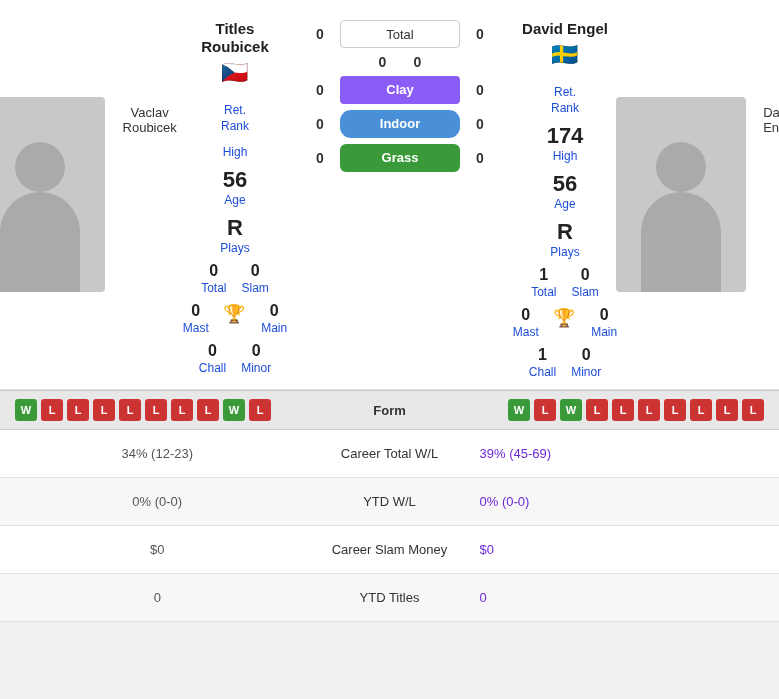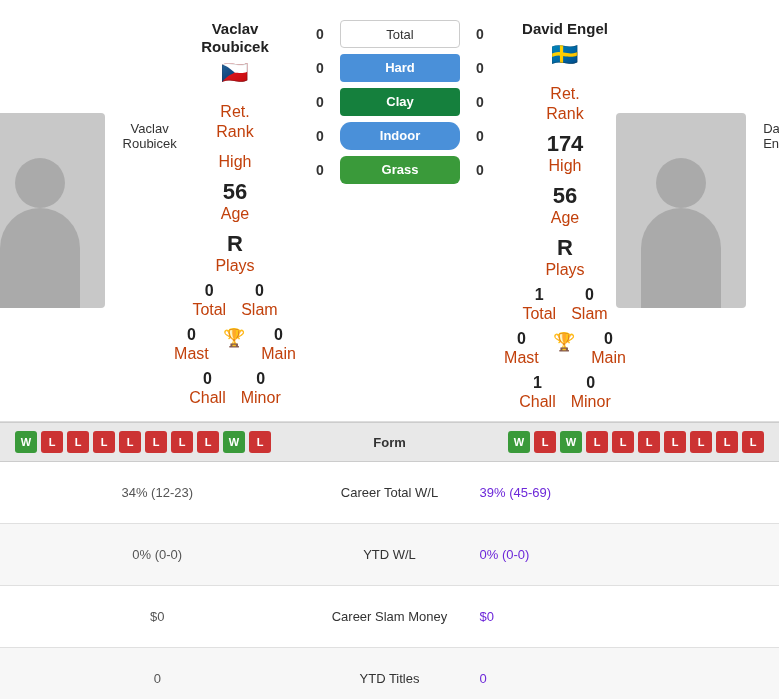--- a/index.html
+++ b/index.html
@@ -109,22 +109,22 @@
     }
 
     .stat-number {
       font-size: 22px;
       font-weight: bold;
       color: #222;
       line-height: 1;
     }
 
     .stat-label {
-      font-size: 16px;
-      color: #c2410c;
+      font-size: 12px;
+      color: #1d4ed8;
       margin-top: 2px;
     }
 
     .stat-row {
       display: flex;
       justify-content: center;
       gap: 15px;
       margin-top: 8px;
       width: 100%;
     }
@@ -176,21 +176,21 @@
       color: #fff;
       font-size: 13px;
       font-weight: bold;
       text-align: center;
       line-height: 28px;
       cursor: pointer;
     }
 
     .btn-total { background: #fff; color: #333; border: 1px solid #ccc; font-weight: normal; }
     .btn-hard { background: #4a90d9; }
-    .btn-clay { background: #15803d; }
+    .btn-clay { background: #8b5cf6; }
     .btn-indoor { background: #4a90d9; border-radius: 11px; }
     .btn-grass { background: #3a9a3a; border-radius: 6px; }
 
     
     .player-stats-right {
       width: 130px;
       flex-shrink: 0;
       display: flex;
       flex-direction: column;
       align-items: center;
@@ -255,21 +255,21 @@
     .badge-l { background: #cc3333; }
 
     
     .stats-table {
       width: 100%;
     }
 
     .stats-row {
       display: flex;
       align-items: center;
-      padding: 23px 15px;
+      padding: 16px 15px;
       border-bottom: 1px solid #e0e0e0;
       background: #fff;
     }
 
     .stats-row:nth-child(even) {
       background: #f7f7f7;
     }
 
     .stats-row-left {
       flex: 1;
@@ -311,21 +311,21 @@
             <div class="silhouette-head"></div>
             <div class="silhouette-body"></div>
           </div>
         </div>
         <div class="player-name-below">Vaclav Roubicek</div>
       </div>
     </div>
 
     <div class="player-stats-left">
       <div class="player-name-box">
-        <div class="player-name-text">Vaclav</div>
+        <div class="player-name-text">Titles</div>
         <div class="player-name-text">Roubicek</div>
         <span class="flag-icon">🇨🇿</span>
       </div>
 
       <div class="stat-block">
         <div class="stat-label">Ret.</div>
         <div class="stat-label">Rank</div>
       </div>
 
       <div class="stat-block">
@@ -378,21 +378,20 @@
     </div>
 
     <div class="middle-section">
       <div class="surface-row">
         <span class="surface-score">0</span>
         <div class="surface-btn btn-total">Total</div>
         <span class="surface-score">0</span>
       </div>
       <div class="surface-row">
         <span class="surface-score">0</span>
-        <div class="surface-btn btn-hard">Hard</div>
         <span class="surface-score">0</span>
       </div>
       <div class="surface-row">
         <span class="surface-score">0</span>
         <div class="surface-btn btn-clay">Clay</div>
         <span class="surface-score">0</span>
       </div>
       <div class="surface-row">
         <span class="surface-score">0</span>
         <div class="surface-btn btn-indoor">Indoor</div>

